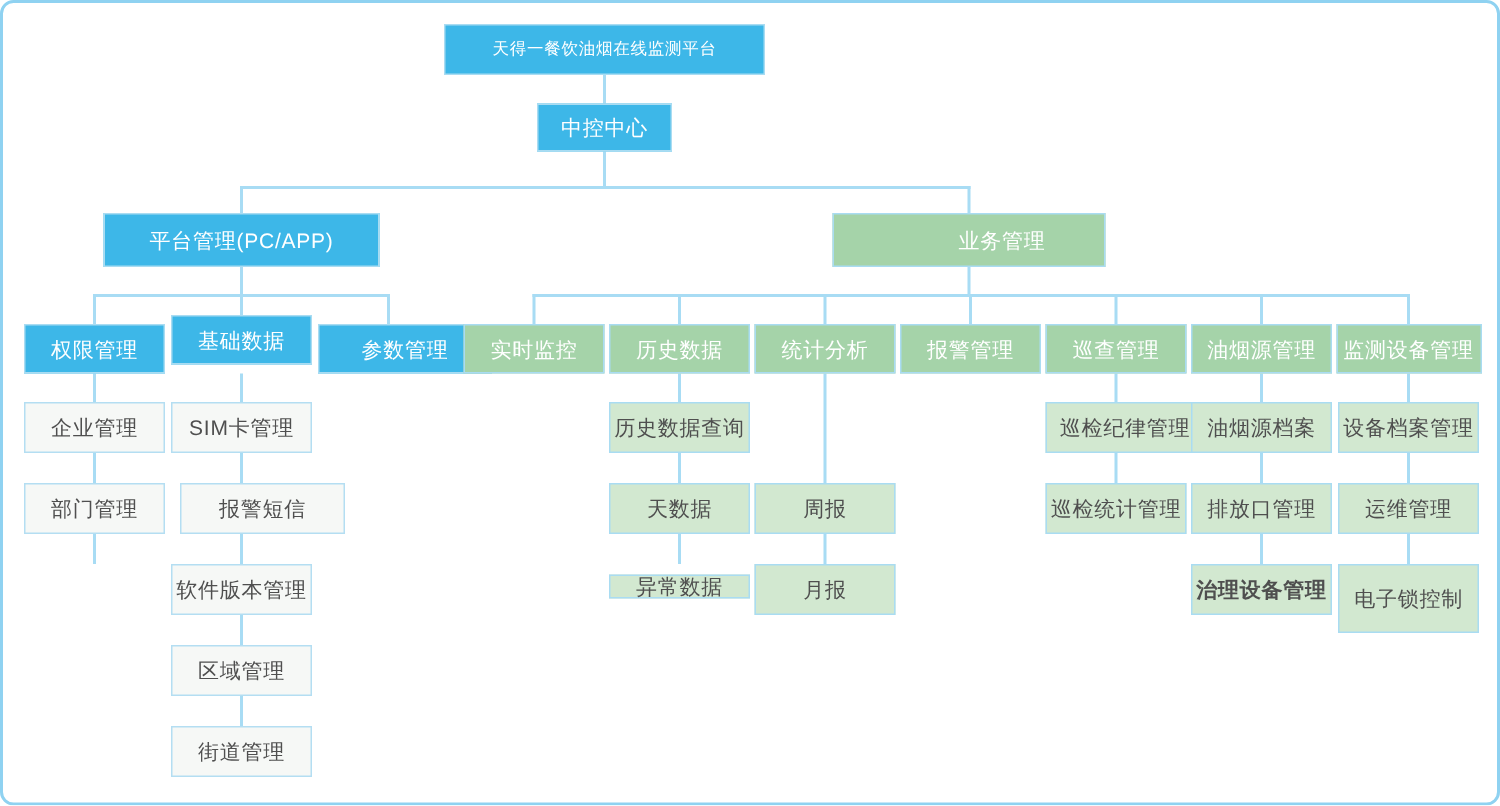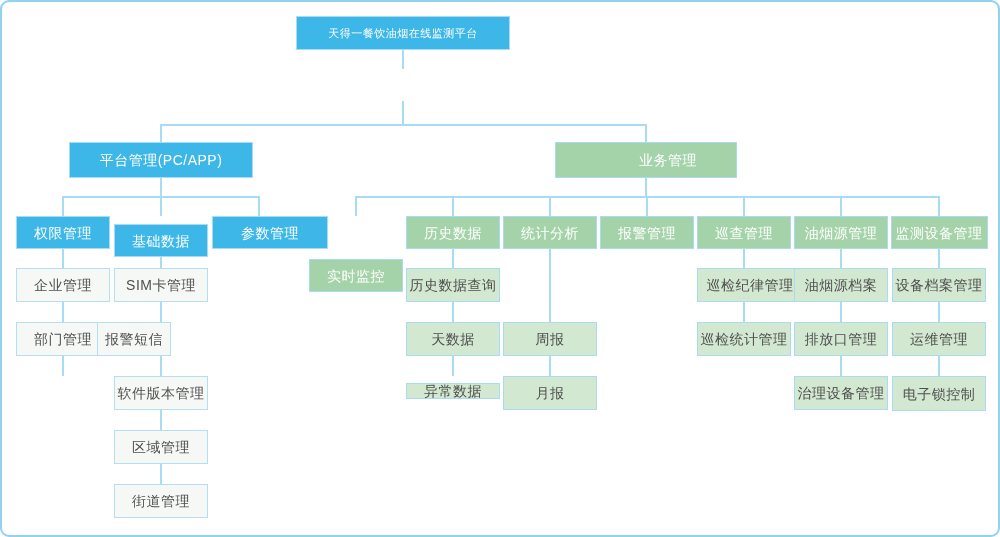--- a/index.html
+++ b/index.html
@@ -61,52 +61,53 @@
     background: var(--line, #a8dcf4);
     z-index: 1;
   }
 </style>
 </head>
 <body>
 
 <div id="canvas">
   <div class="frame"></div>
 <div class="node blue" style="left: 296px; top: 16px; width: 214px; height: 34px; font-size: 11px;">天得一餐饮油烟在线监测平台</div>
+    <div class="node blue" style="left: 358px; top: 69px; width: 90px; height: 32px;">中控中心</div>
     <div class="node blue" style="left: 69px; top: 142px; width: 184px; height: 36px;">平台管理(PC/APP)</div>
     <div class="node green" style="left: 555px; top: 142px; width: 182px; height: 36px; padding-left: 44px;">业务管理</div>
     <div class="node blue" style="left: 16px; top: 216px; width: 94px; height: 33px;">权限管理</div>
-    <div class="node blue" style="left: 114px; top: 224px; width: 94px; height: 33px;">基础数据</div>
+    <div class="node blue" style="left: 114px; top: 210px; width: 94px; height: 33px;">基础数据</div>
     <div class="node blue" style="left: 212px; top: 216px; width: 116px; height: 33px;">参数管理</div>
-    <div class="node green" style="left: 309px; top: 216px; width: 94px; height: 33px; margin-top: 43px;">实时监控</div>
+    <div class="node green" style="left: 309px; top: 216px; width: 94px; height: 33px;">实时监控</div>
     <div class="node green" style="left: 406px; top: 216px; width: 94px; height: 33px;">历史数据</div>
     <div class="node green" style="left: 503px; top: 216px; width: 94px; height: 33px;">统计分析</div>
     <div class="node green" style="left: 600px; top: 216px; width: 94px; height: 33px;">报警管理</div>
     <div class="node green" style="left: 697px; top: 216px; width: 94px; height: 33px;">巡查管理</div>
     <div class="node green" style="left: 794px; top: 216px; width: 94px; height: 33px;">油烟源管理</div>
     <div class="node green" style="left: 890.5px; top: 216px; width: 97px; height: 33px;">监测设备管理</div>
     <div class="node leafGray" style="left: 16px; top: 268px; width: 94px; height: 34px;">企业管理</div>
     <div class="node leafGray" style="left: 16px; top: 322px; width: 94px; height: 34px;">部门管理</div>
     <div class="node leafGray" style="left: 114px; top: 268px; width: 94px; height: 34px;">SIM卡管理</div>
-    <div class="node leafGray" style="left: 97px; top: 322px; width: 74px; height: 34px;">报警短信</div>
+    <div class="node leafGray" style="left: 120px; top: 322px; width: 110px; height: 34px;">报警短信</div>
     <div class="node leafGray" style="left: 114px; top: 376px; width: 94px; height: 34px;">软件版本管理</div>
     <div class="node leafGray" style="left: 114px; top: 430px; width: 94px; height: 34px;">区域管理</div>
     <div class="node leafGray" style="left: 114px; top: 484px; width: 94px; height: 34px;">街道管理</div>
     <div class="node leafGreen" style="left: 406px; top: 268px; width: 94px; height: 34px;">历史数据查询</div>
     <div class="node leafGreen" style="left: 406px; top: 322px; width: 94px; height: 34px;">天数据</div>
     <div class="node leafGreen" style="left: 406px; top: 360px; width: 94px; height: 16px; margin-top: 23px;">异常数据</div>
     <div class="node leafGreen" style="left: 503px; top: 322px; width: 94px; height: 34px;">周报</div>
     <div class="node leafGreen" style="left: 503px; top: 376px; width: 94px; height: 34px;">月报</div>
     <div class="node leafGreen" style="left: 697px; top: 268px; width: 106px; height: 34px;">巡检纪律管理</div>
     <div class="node leafGreen" style="left: 697px; top: 322px; width: 94px; height: 34px;">巡检统计管理</div>
     <div class="node leafGreen" style="left: 794px; top: 268px; width: 94px; height: 34px;">油烟源档案</div>
     <div class="node leafGreen" style="left: 794px; top: 322px; width: 94px; height: 34px;">排放口管理</div>
-    <div class="node leafGreen" style="left: 794px; top: 376px; width: 94px; height: 34px;">治理设备管理</div>
+    <div class="node leafGreen" style="left: 794px; top: 376px; width: 94px; height: 34px; font-weight: bold;">治理设备管理</div>
     <div class="node leafGreen" style="left: 892px; top: 268px; width: 94px; height: 34px;">设备档案管理</div>
     <div class="node leafGreen" style="left: 892px; top: 322px; width: 94px; height: 34px;">运维管理</div>
-    <div class="node leafGreen" style="left: 892px; top: 376px; width: 94px; height: 35px;">电子锁控制</div>
+    <div class="node leafGreen" style="left: 892px; top: 376px; width: 94px; height: 46px;">电子锁控制</div>
     <div class="seg" style="left: 402px; top: 50px; width: 2px; height: 19px;"></div>
     <div class="seg" style="left: 402px; top: 101px; width: 2px; height: 23px;"></div>
     <div class="seg" style="left: 160px; top: 124px; width: 487px; height: 2px;"></div>
     <div class="seg" style="left: 160px; top: 124px; width: 2px; height: 18px;"></div>
     <div class="seg" style="left: 645px; top: 124px; width: 2px; height: 18px;"></div>
     <div class="seg" style="left: 160px; top: 178px; width: 2px; height: 18px;"></div>
     <div class="seg" style="left: 62px; top: 196px; width: 198px; height: 2px;"></div>
     <div class="seg" style="left: 62px; top: 196px; width: 2px; height: 20px;"></div>
     <div class="seg" style="left: 160px; top: 196px; width: 2px; height: 20px;"></div>
     <div class="seg" style="left: 258px; top: 196px; width: 2px; height: 20px;"></div>

